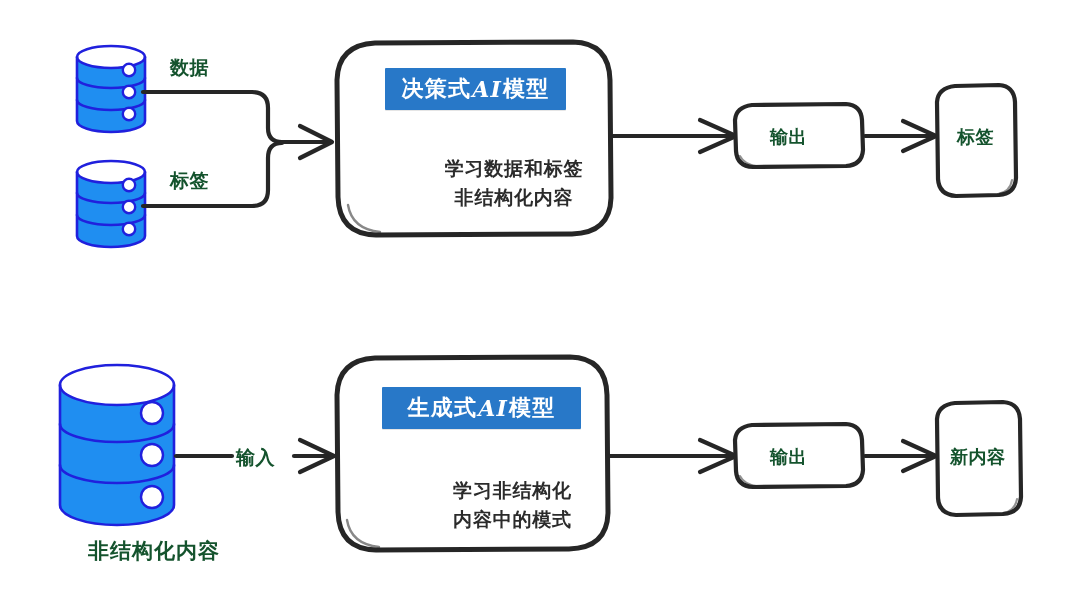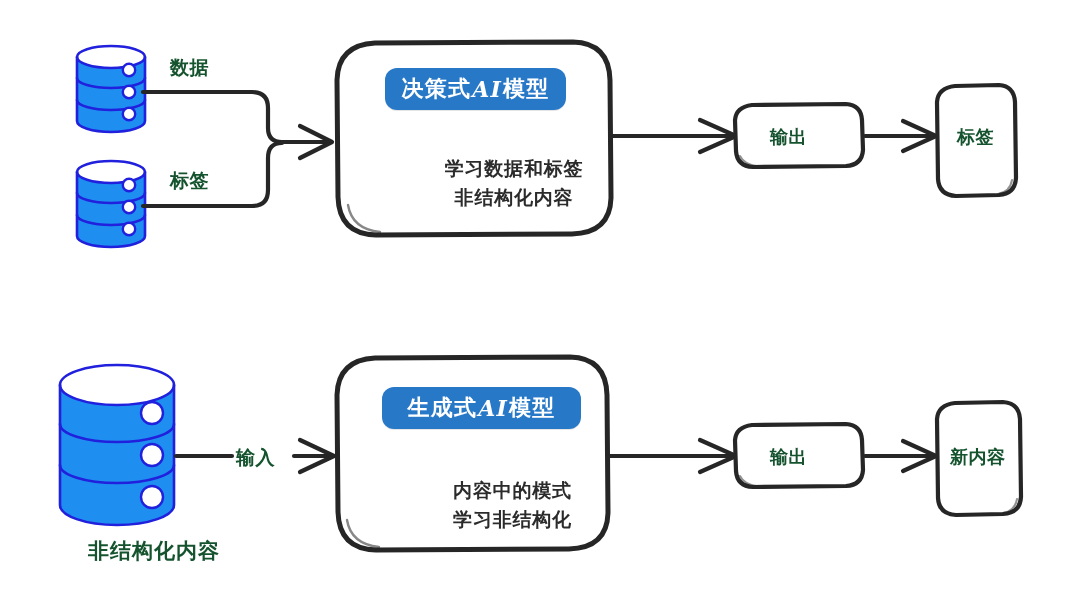--- a/index.html
+++ b/index.html
@@ -48,21 +48,21 @@
     line-height: 1.32;
     letter-spacing: 0.5px;
   }
   .lbl-edge { font-size: 19px; }
   .lbl-box  { font-size: 18px; }
   .lbl-cyl  { font-size: 21px; letter-spacing: 1px; margin-left: 44px; }
 
   .pill {
     position: absolute;
     background: #2878c8;
-    border-radius: 12px;
+    border-radius: 1px;
     color: #ffffff;
     font-size: 22px;
     font-weight: 700;
     letter-spacing: 1.2px;
     display: flex;
     align-items: center;
     justify-content: center;
     box-shadow: 0 1px 0 rgba(0,0,0,0.10);
   }
   .pill .ai {
@@ -211,21 +211,21 @@
 
   <div class="lbl lbl-cyl" style="left:44px; top:537px;">非结构化内容</div>
 
   <div class="pill" style="left:382px; top:387px; width:199px; height:42px;">
     <span>生成式</span>
       <span class="ai">AI</span>
       <span>模型</span>
   </div>
 
   <div class="body-text" style="left:337px; top:477px; width:271px;">
+    <span>学习非结构化</span>
     <span>内容中的模式</span>
-    <span>学习非结构化</span>
   </div>
 
   <div class="lbl lbl-box" style="left:770px; top:446px;">输出</div>
 
   <div class="lbl lbl-box" style="left:950px; top:446px;">新内容</div>
 
 </div>
 
 </body></html>

